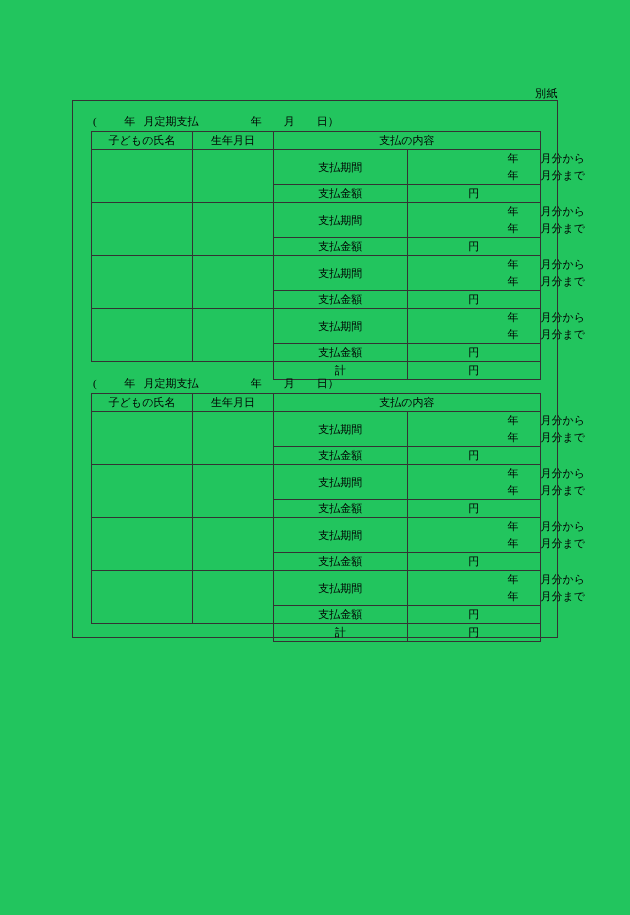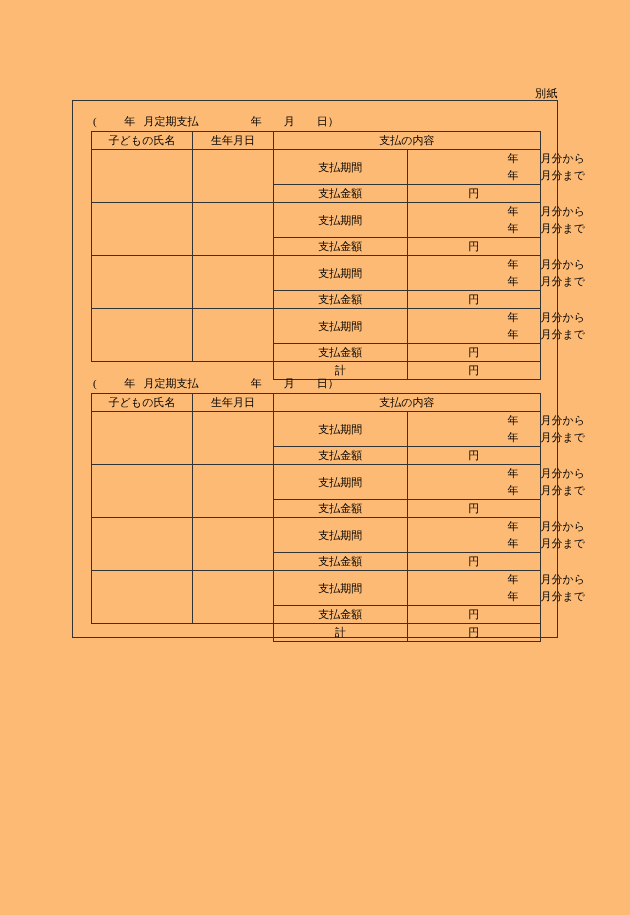--- a/index.html
+++ b/index.html
@@ -7,21 +7,21 @@
     padding: 0;
     background: #f0f0f0;
   }
   body {
     font-family: "Liberation Serif", "DejaVu Serif", serif;
   }
   .page {
     position: relative;
     width: 630px;
     height: 915px;
-    background: #fdba74;
+    background: #22c55e;
     margin: 0 auto;
     overflow: hidden;
   }
   .corner-label {
     position: absolute;
     top: 86px;
     right: 72px;
     font-size: 11px;
     color: #000;
     letter-spacing: 0.5px;

